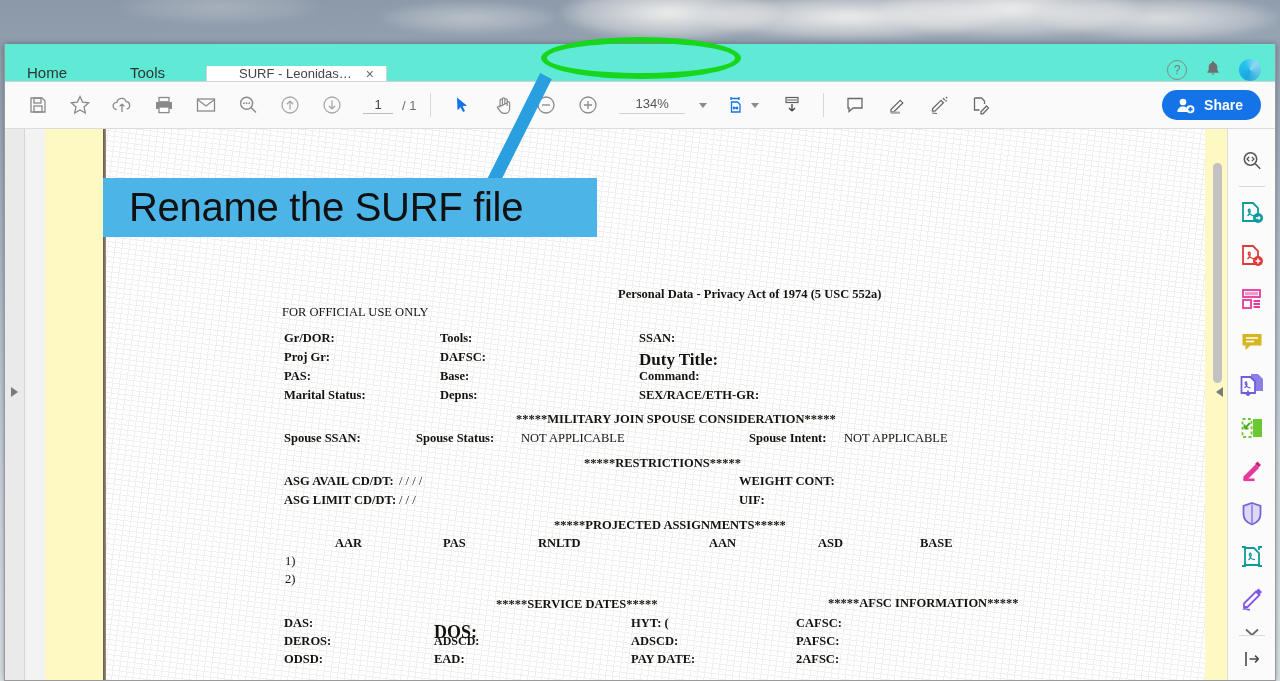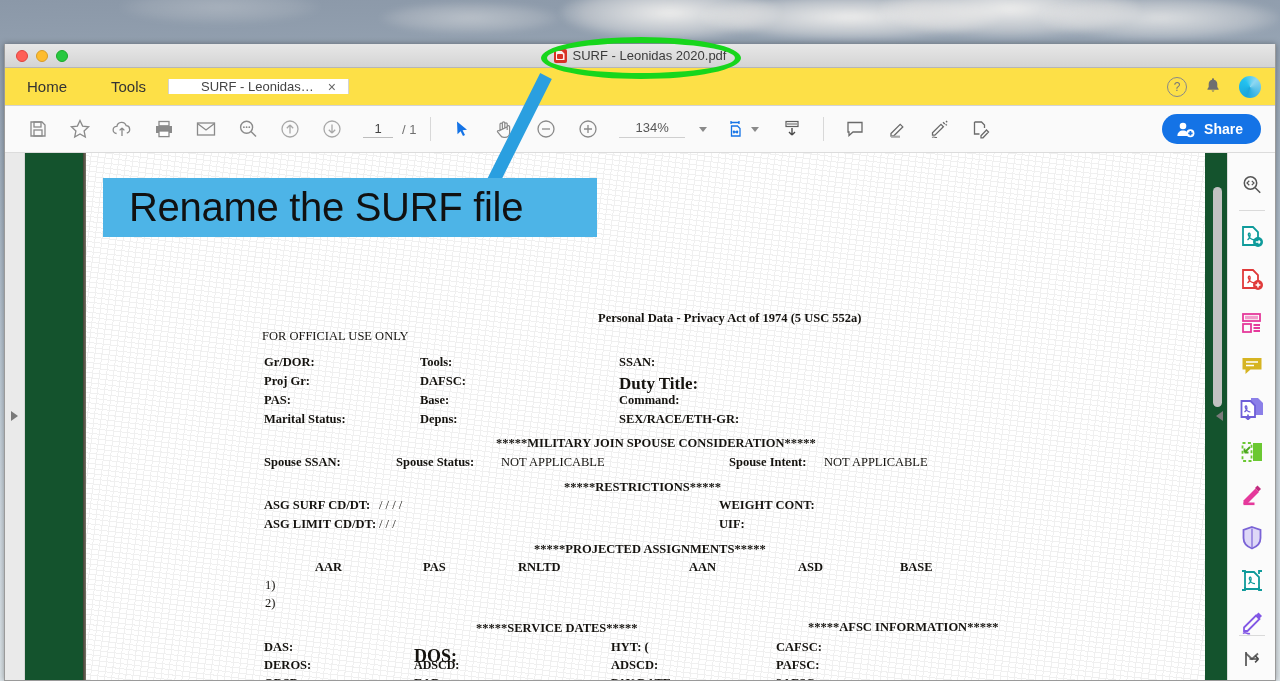--- a/index.html
+++ b/index.html
@@ -53,22 +53,22 @@
     clip-path:polygon(0 0,70% 0,100% 30%,100% 100%,0 100%);
     opacity:.92;
   }
   .pdf-badge:before{
     content:"";position:absolute;left:3.5px;top:5px;width:6px;height:5px;background:#d93025;border-radius:1px;
     z-index:2;
   }
 
   
   #tab-strip {
-    height:38px; flex:0 0 38px; display:flex; align-items:center;
-    background:#fde047; border-bottom:1px solid #d3d3d3;
+    height:38px; flex:0 0 38px; display:flex; align-items:flex-end;
+    background:#5eead4; border-bottom:1px solid #d3d3d3;gap:19px;
   }
   .app-tab {
     display:flex;align-items:center;padding:0 22px;font-size:15px;color:#333;
     cursor:default;
   }
   .doc-tab {
     display:flex;align-items:center;gap:14px;padding:0 12px 0 32px;
     background:#fff;border-left:1px solid #d3d3d3;border-right:1px solid #d3d3d3;
     font-size:13px;color:#444;min-width:146px;
   }
@@ -99,21 +99,21 @@
     display:flex;align-items:center;gap:9px;padding:0 18px 0 14px;font-size:14px;font-weight:bold;
   }
 
   
   #body-row{flex:1;display:flex;min-height:0;background:#f3f3f3;}
   #left-rail{
     width:20px;background:#eaeaea;border-right:1px solid #d6d6d6;position:relative;flex:0 0 20px;
   }
   #left-rail .expand{position:absolute;left:6px;top:258px;width:0;height:0;
      border-top:5px solid transparent;border-bottom:5px solid transparent;border-left:7px solid #7a7a7a;}
-  #doc-area{flex:1;position:relative;background:#14532d;overflow:hidden;}
+  #doc-area{flex:1;position:relative;background:#fef9c3;overflow:hidden;margin-left:20px;}
   #page-shadow{position:absolute;left:58px;top:0;bottom:0;width:3px;
      background:linear-gradient(90deg,#4a3a33,#6a5a52 50%,#8a7c74);opacity:.85;}
   #page-canvas{position:absolute;left:61px;right:22px;top:0;bottom:0;background:#fff;overflow:hidden;}
 
   
   #vscroll{position:absolute;right:5px;top:6px;width:9px;bottom:10px;}
   #vthumb{position:absolute;left:0;top:28px;width:9px;height:220px;background:#c2c2c2;border-radius:5px;}
   #rail-collapse{position:absolute;right:4px;top:258px;width:0;height:0;
      border-top:5px solid transparent;border-bottom:5px solid transparent;border-right:7px solid #7a7a7a;}
 
@@ -155,31 +155,20 @@
   <div class="cloud" style="left:560px;top:-14px;width:220px;height:54px;"></div>
   <div class="cloud" style="left:700px;top:-6px;width:300px;height:46px;"></div>
   <div class="cloud" style="left:880px;top:-20px;width:260px;height:58px;"></div>
   <div class="cloud" style="left:1040px;top:-4px;width:240px;height:44px;opacity:.8"></div>
   <div class="cloud" style="left:380px;top:2px;width:180px;height:32px;opacity:.45"></div>
   <div class="cloud" style="left:120px;top:-10px;width:200px;height:34px;opacity:.28"></div>
 </div>
 
 <div id="app-window">
 
-  <div id="title-bar">
-    <div class="traffic">
-      <i class="tl-red"></i>
-      <i class="tl-yel"></i>
-      <i class="tl-grn"></i>
-    </div>
-    <div id="window-title">
-      <span class="pdf-badge"></span>
-      <span>SURF - Leonidas 2020.pdf</span>
-    </div>
-  </div>
 
   <div id="tab-strip">
     <div class="app-tab">
       <span>Home</span>
     </div>
     <div class="app-tab">
       <span>Tools</span>
     </div>
     <div class="doc-tab">
       <span>SURF - Leonidas…</span>
@@ -368,21 +357,21 @@
         <div class="doc-txt b" style="left:533px;top:259px;font-size:12.5px;">SEX/RACE/ETH-GR:</div>
 
         <div class="doc-txt b" style="left:410px;top:283px;font-size:12.5px;">*****MILITARY JOIN SPOUSE CONSIDERATION*****</div>
         <div class="doc-txt b" style="left:178px;top:302px;font-size:12.5px;">Spouse SSAN:</div>
         <div class="doc-txt b" style="left:310px;top:302px;font-size:12.5px;">Spouse Status:</div>
         <div class="doc-txt n" style="left:415px;top:302px;font-size:12.5px;">NOT APPLICABLE</div>
         <div class="doc-txt b" style="left:643px;top:302px;font-size:12.5px;">Spouse Intent:</div>
         <div class="doc-txt n" style="left:738px;top:302px;font-size:12.5px;">NOT APPLICABLE</div>
 
         <div class="doc-txt b" style="left:478px;top:327px;font-size:12.5px;">*****RESTRICTIONS*****</div>
-        <div class="doc-txt b" style="left:178px;top:345px;font-size:12.5px;">ASG SURF CD/DT:</div>
+        <div class="doc-txt b" style="left:178px;top:345px;font-size:12.5px;">ASG AVAIL CD/DT:</div>
         <div class="doc-txt n" style="left:293px;top:345px;font-size:12.5px;">/ / / /</div>
         <div class="doc-txt b" style="left:633px;top:345px;font-size:12.5px;">WEIGHT CONT:</div>
         <div class="doc-txt b" style="left:178px;top:364px;font-size:12.5px;">ASG LIMIT CD/DT:</div>
         <div class="doc-txt n" style="left:293px;top:364px;font-size:12.5px;">/ / /</div>
         <div class="doc-txt b" style="left:633px;top:364px;font-size:12.5px;">UIF:</div>
 
         <div class="doc-txt b" style="left:448px;top:389px;font-size:12.5px;">*****PROJECTED ASSIGNMENTS*****</div>
         <div class="doc-txt b" style="left:229px;top:407px;font-size:12.5px;">AAR</div>
         <div class="doc-txt b" style="left:337px;top:407px;font-size:12.5px;">PAS</div>
         <div class="doc-txt b" style="left:432px;top:407px;font-size:12.5px;">RNLTD</div>

